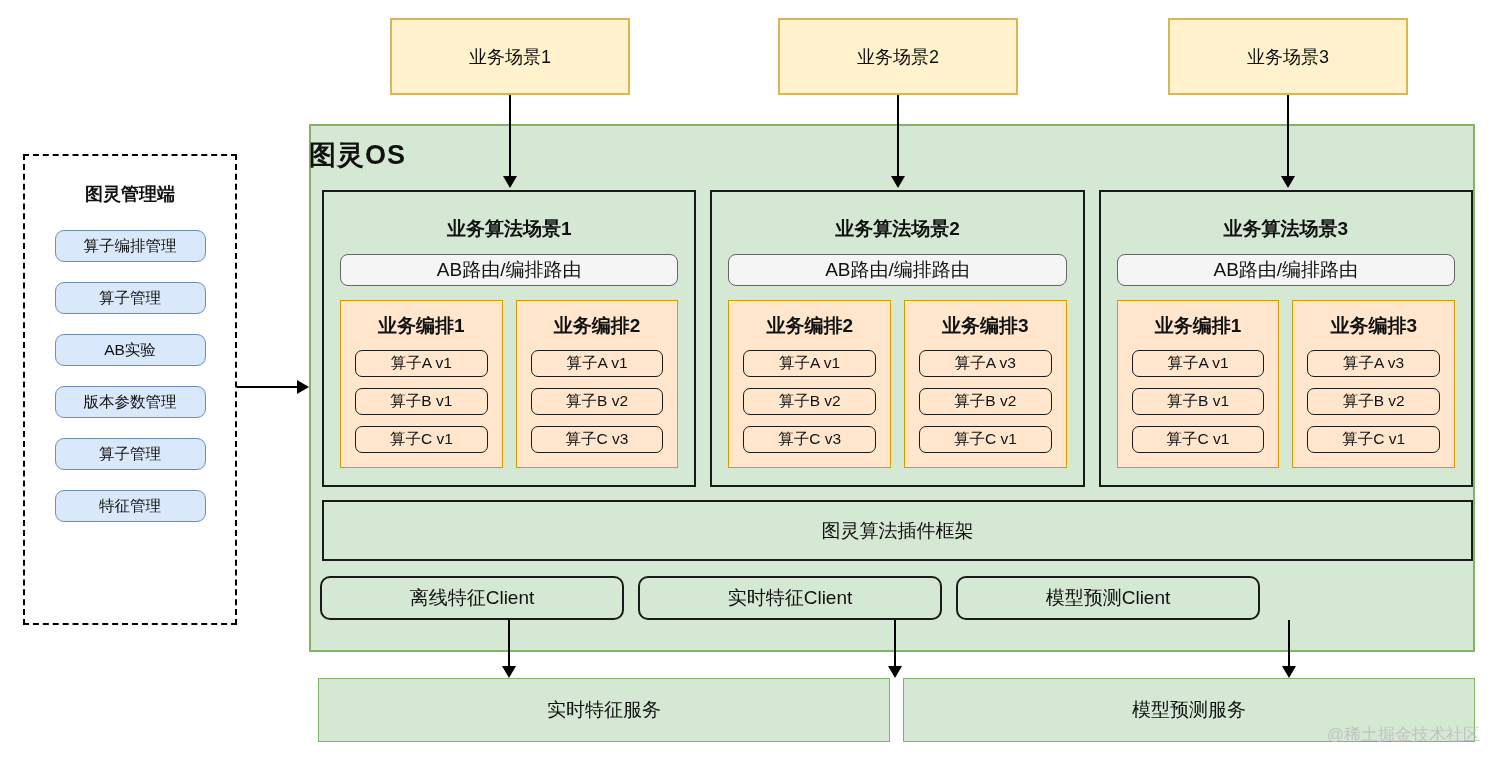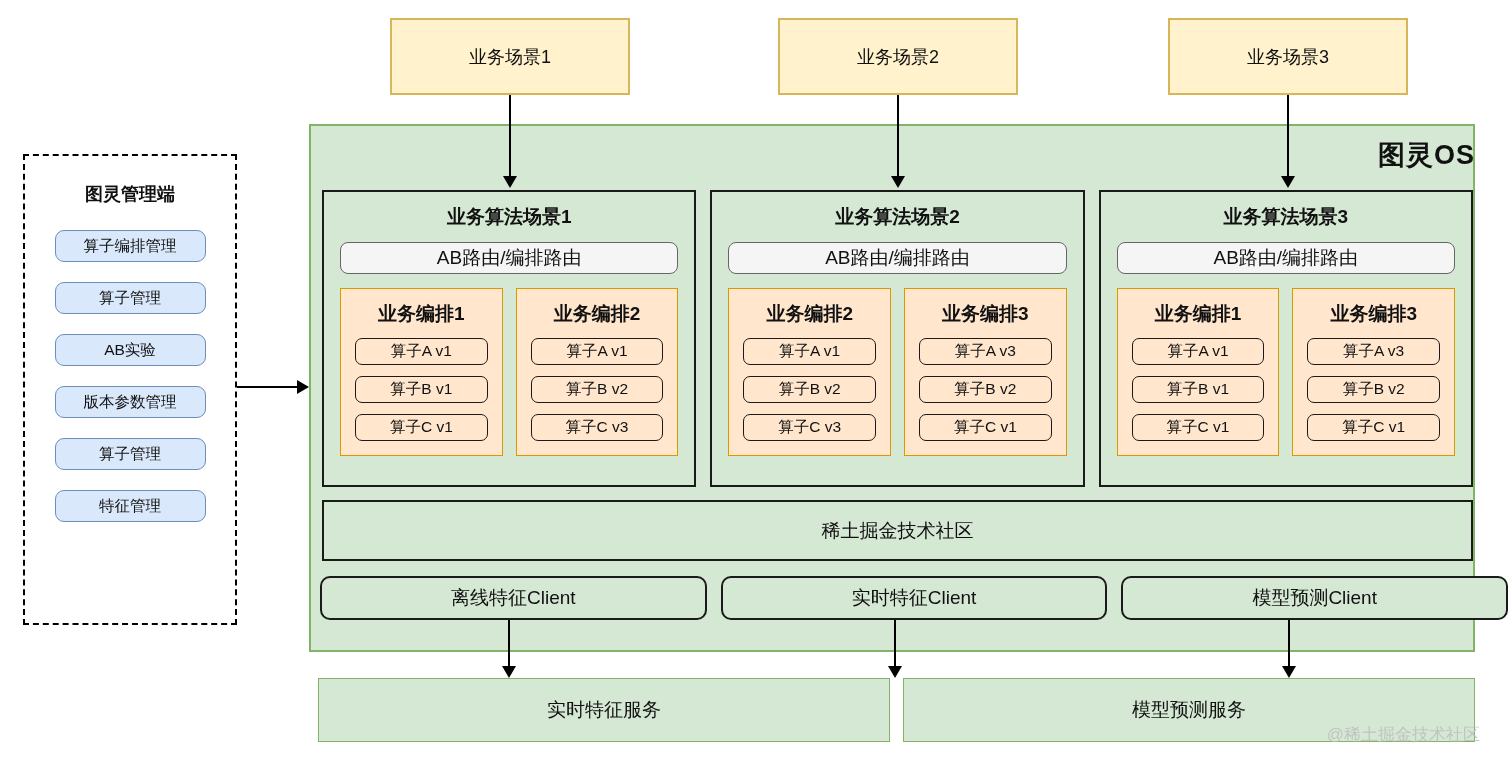--- a/index.html
+++ b/index.html
@@ -30,40 +30,40 @@
   .admin-panel { position:absolute; left:23px; top:154px; width:214px; height:471px;
     border:2px dashed #000; background:#fff; }
   .admin-title { margin-top:26px; text-align:center; font-size:18px; font-weight:600; }
   .admin-buttons { width:151px; margin:24px auto 0; display:flex; flex-direction:column; gap:20px; }
   .admin-btn { height:32px; background:#DAE8FC; border:1.5px solid #6C8EBF; border-radius:9px;
     display:flex; align-items:center; justify-content:center; font-size:15.5px; }
 
   
   .os-box { position:absolute; left:309px; top:124px; width:1166px; height:528px;
     background:#D5E8D4; border:2px solid #82B366; }
-  .os-title { position:absolute; left:309px; top:137px; width:1166px; text-align:right;
+  .os-title { position:absolute; left:309px; top:137px; width:1166px; text-align:left;
     font-size:27px; font-weight:600; letter-spacing:1px; }
 
   .columns { position:absolute; left:322px; top:190px; width:1151px; height:297px;
     display:flex; gap:14px; }
   .alg-column { flex:1; border:2px solid #1a1a1a; padding:8px 16px 0; }
-  .alg-title { text-align:center; font-size:19px; font-weight:600; margin-top:4px; }
+  .alg-title { text-align:center; font-size:19px; font-weight:600; margin-top:16px; }
   .router { margin-top:12px; height:32px; background:#F5F5F5; border:1.5px solid #666;
     border-radius:8px; display:flex; align-items:center; justify-content:center; font-size:19px; }
   .orch-row { display:flex; gap:13px; margin-top:14px; }
   .orch-box { flex:1; background:#FFE6CC; border:1px solid #D79B00; padding:8px 14px 14px; }
   .orch-title { text-align:center; font-size:19px; font-weight:600; margin:4px 0 2px; }
   .operator { margin-top:11px; height:27px; background:#FFE6CC; border:1.5px solid #1a1a1a;
     border-radius:7px; display:flex; align-items:center; justify-content:center; font-size:15.5px; }
 
   .framework-bar { position:absolute; left:322px; top:500px; width:1151px; height:61px;
     background:#D5E8D4; border:2px solid #1a1a1a; display:flex; align-items:center;
     justify-content:center; font-size:19px; font-weight:500; }
 
-  .clients { position:absolute; left:320px; top:576px; width:1188px; height:44px;
+  .clients { position:absolute; left:320px; top:576px; width:940px; height:44px;
     display:flex; gap:14px; }
   .client-box { flex:1; background:#D5E8D4; border:2px solid #1a1a1a; border-radius:10px;
     display:flex; align-items:center; justify-content:center; font-size:19px; }
 
   .services { position:absolute; left:318px; top:678px; width:1157px; height:64px;
     display:flex; gap:13px; }
   .service-box { flex:1; background:#D5E8D4; border:1.5px solid #82B366;
     display:flex; align-items:center; justify-content:center; font-size:19px; font-weight:500; }
 
   .watermark { position:absolute; right:32px; bottom:14px; font-size:17px;
@@ -171,21 +171,21 @@
           <div class="orch-title">业务编排3</div>
           <div class="operator">算子A v3</div>
           <div class="operator">算子B v2</div>
           <div class="operator">算子C v1</div>
         </div>
       </div>
     </div>
 
   </div>
 
-  <div class="framework-bar">稀土掘金技术社区</div>
+  <div class="framework-bar">图灵算法插件框架</div>
 
   <div class="clients">
     <div class="client-box">离线特征Client</div>
     <div class="client-box">实时特征Client</div>
     <div class="client-box">模型预测Client</div>
   </div>
 
   <div class="arrow-v" style="left:502px; top:620px; height:58px;">
       <div class="line"></div>
       <div class="head"></div>

